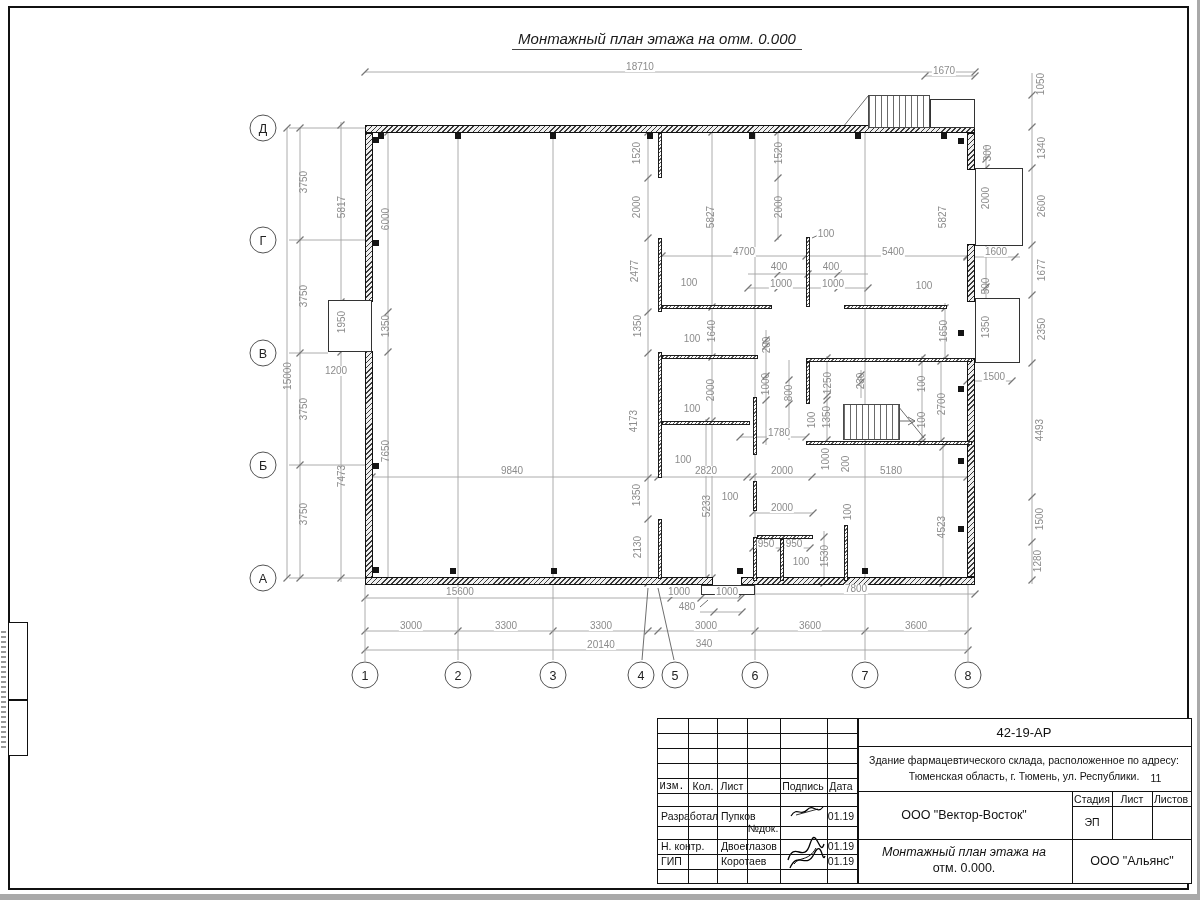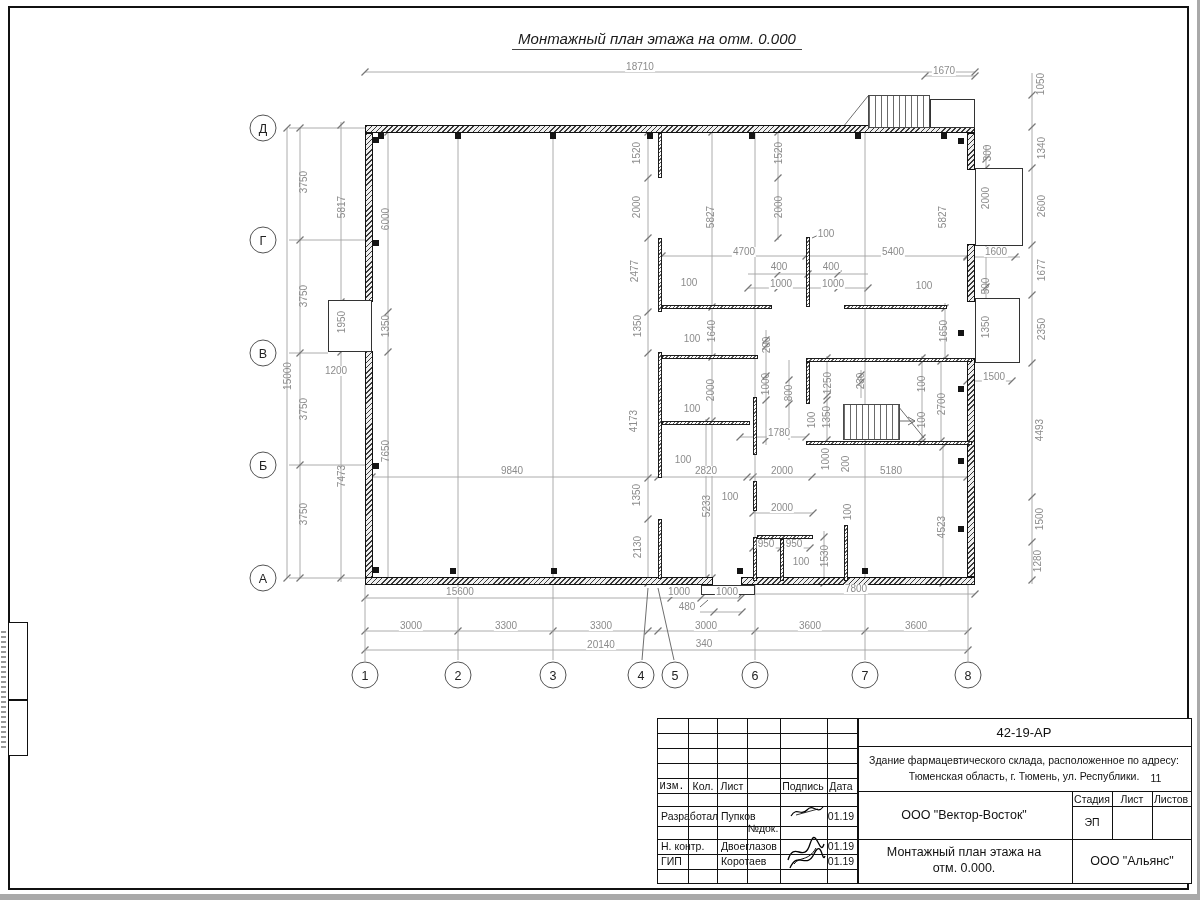--- a/index.html
+++ b/index.html
@@ -413,21 +413,21 @@
     <div class="tbt" style="left:841px;top:861px;">01.19</div>
 
     <div class="tbt med" style="left:964px;top:815px;">ООО "Вектор-Восток"</div>
     <div class="tbt" style="left:1092px;top:799px;">Стадия</div>
     <div class="tbt" style="left:1132px;top:799px;">Лист</div>
     <div class="tbt" style="left:1171px;top:799px;">Листов</div>
     <div class="tbt" style="left:1092px;top:822px;">ЭП</div>
     <div class="tbt" style="left:1132px;top:778px;margin-left:24px;">11</div>
     <div class="tbt" style="left:1171px;top:822px;"></div>
 
-    <div class="tbt med" style="left:964px;top:852px;">Монтажный план этажа на</div>
+    <div class="tbt med" style="left:964px;top:852px;font-style:italic;">Монтажный план этажа на</div>
     <div class="tbt med" style="left:964px;top:868px;">отм. 0.000.</div>
     <div class="tbt med" style="left:1132px;top:861px;">ООО "Альянс"</div>
 
     <svg class="sig" style="left:788px;top:804px;" width="38" height="16" viewBox="0 0 38 16">
       <path d="M3 12 C9 2 13 13 19 6 S29 11 35 3" stroke="#000" stroke-width="1.2" fill="none"></path>
       <path d="M8 11 L30 5" stroke="#000" stroke-width="0.8" fill="none"></path>
     </svg>
     <svg class="sig" style="left:784px;top:834px;" width="44" height="38" viewBox="0 0 44 38">
       <path d="M4 26 C10 6 20 30 26 10 S36 24 40 10" stroke="#000" stroke-width="1.3" fill="none"></path>
       <path d="M6 34 C14 16 22 36 30 20 S38 30 41 22" stroke="#000" stroke-width="1.3" fill="none"></path>

